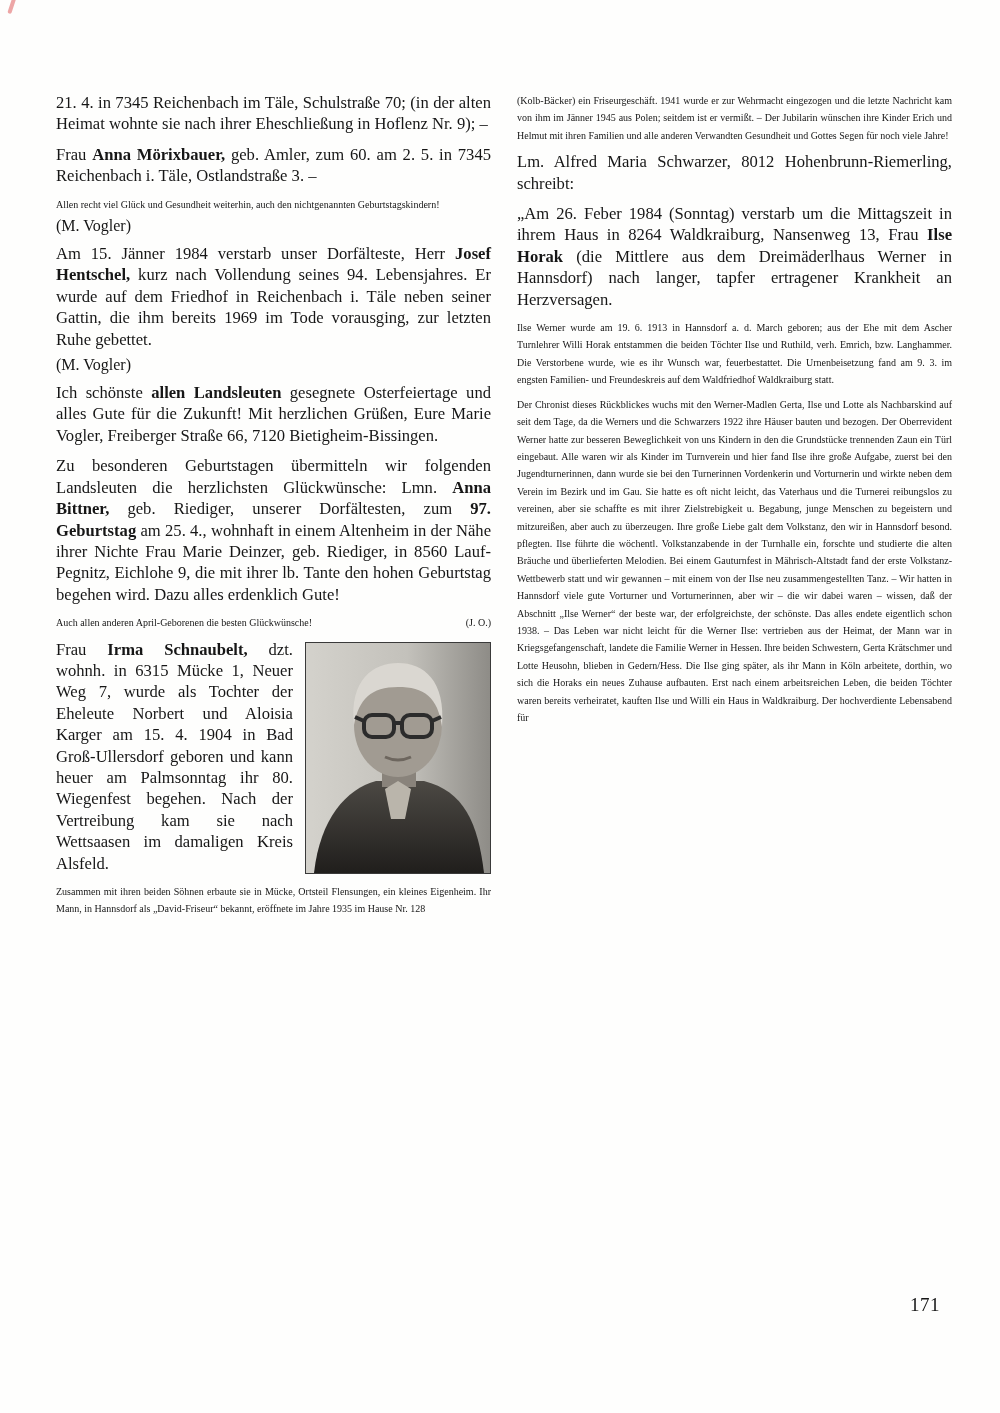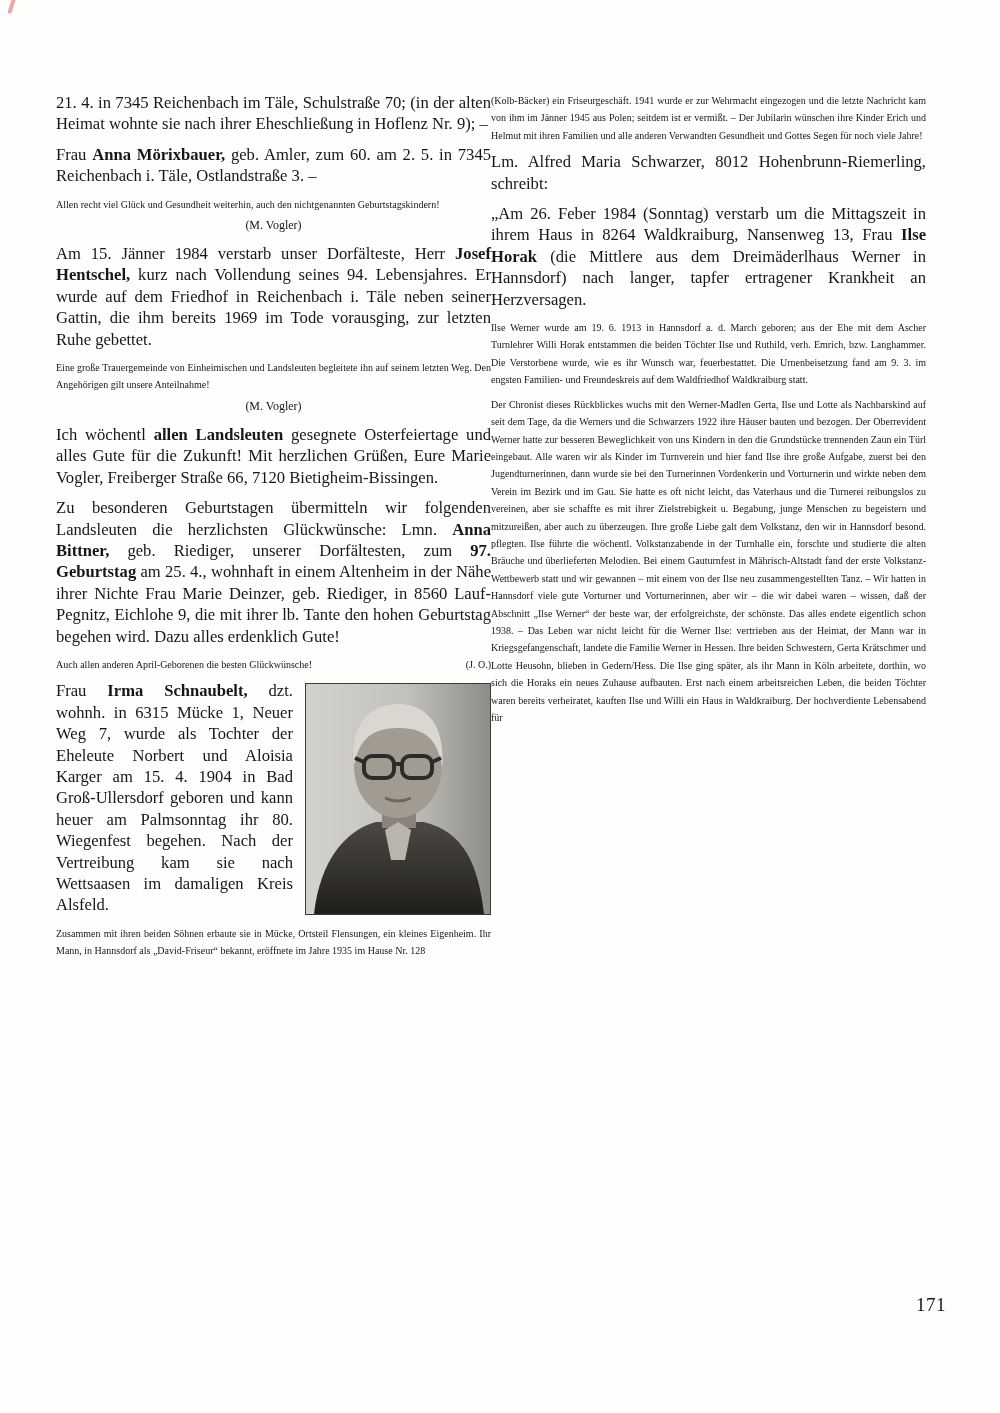--- a/index.html
+++ b/index.html
@@ -19,40 +19,41 @@
     background: #e89090;
     transform: rotate(18deg);
     border-radius: 2px;
     opacity: .8;
   }
   .columns {
     position: absolute;
     left: 56px; top: 92px;
     width: 896px;
     display: flex;
+    gap: 26px;
   }
   .col { width: 435px; }
 
   p { margin: 0; }
   p.main {
     font-size: 16.6px;
     line-height: 21.4px;
     text-align: justify;
     margin-bottom: 9px;
   }
   p.small {
     font-size: 10px;
     line-height: 17.4px;
     text-align: justify;
     margin-bottom: 7px;
   }
   p.byline {
-    font-size: 12px;
+    font-size: 16px;
     line-height: 17px;
-    text-align: center;
+    text-align: left;
     margin: -3px 0 9px 0;
   }
   h3.heading {
     font-size: 17.6px;
     font-weight: 700;
     letter-spacing: .3px;
     margin: 11px 0 9px 0;
   }
   .b { font-weight: 700; }
   .inline-byline {
@@ -65,21 +66,21 @@
     width: 184px;
     height: 230px;
     margin: 3px 0 8px 12px;
     border: 1px solid #3a3a3a;
     background: #c6c4bf;
     overflow: hidden;
   }
   .photo-wrap svg { display: block; }
   .page-number {
     position: absolute;
-    right: 54px;
+    right: 60px;
     top: 1294px;
     font-size: 19px;
     letter-spacing: .5px;
   }
 </style>
 </head>
 <body>
 
 <div class="page">
   <div class="scan-mark"></div>
@@ -89,24 +90,23 @@
     <div class="col">
       <p class="main">21. 4. in 7345 Reichenbach im Täle, Schulstraße 70; (in der alten Heimat wohnte sie nach ihrer Eheschließung in Hoflenz Nr. 9); –</p>
 
       <p class="main"><span>Frau </span><span class="b">Anna Mörixbauer,</span><span> geb. Amler, zum 60. am 2. 5. in 7345 Reichenbach i. Täle, Ostlandstraße 3. –</span></p>
 
       <p class="small">Allen recht viel Glück und Gesundheit weiterhin, auch den nichtgenannten Geburtstagskindern!</p>
       <p class="byline">(M. Vogler)</p>
 
       <p class="main"><span>Am 15. Jänner 1984 verstarb unser Dorfälteste, Herr </span><span class="b">Josef Hentschel,</span><span> kurz nach Vollendung seines 94. Lebensjahres. Er wurde auf dem Friedhof in Reichenbach i. Täle neben seiner Gattin, die ihm bereits 1969 im Tode vorausging, zur letzten Ruhe gebettet.</span></p>
 
-      <p class="small">Eine große Trauergemeinde von Einheimischen und Landsleuten begleitete ihn auf seinem letzten Weg. Den Angehörigen gilt unsere Anteilnahme!</p>
       <p class="byline">(M. Vogler)</p>
 
-      <p class="main"><span>Ich wöchentl </span><span class="b">allen Landsleuten</span><span> gesegnete Osterfeiertage und alles Gute für die Zukunft! Mit herzlichen Grüßen, Eure Marie Vogler, Freiberger Straße 66, 7120 Bietigheim-Bissingen.</span></p>
+      <p class="main"><span>Ich schönste </span><span class="b">allen Landsleuten</span><span> gesegnete Osterfeiertage und alles Gute für die Zukunft! Mit herzlichen Grüßen, Eure Marie Vogler, Freiberger Straße 66, 7120 Bietigheim-Bissingen.</span></p>
 
 
       <p class="main"><span>Zu besonderen Geburtstagen übermitteln wir folgenden Landsleuten die herzlichsten Glückwünsche: Lmn. </span><span class="b">Anna Bittner,</span><span> geb. Riediger, unserer Dorfältesten, zum </span><span class="b">97. Geburtstag</span><span> am 25. 4., wohnhaft in einem Altenheim in der Nähe ihrer Nichte Frau Marie Deinzer, geb. Riediger, in 8560 Lauf-Pegnitz, Eichlohe 9, die mit ihrer lb. Tante den hohen Geburtstag begehen wird. Dazu alles erdenklich Gute!</span></p>
 
       <p class="small"><span>Auch allen anderen April-Geborenen die besten Glückwünsche!</span><span class="inline-byline">(J. O.)</span></p>
 
 
       <p class="main">
         <span class="photo-wrap">
           <svg width="184" height="230" viewBox="0 0 184 230" xmlns="http://www.w3.org/2000/svg">

